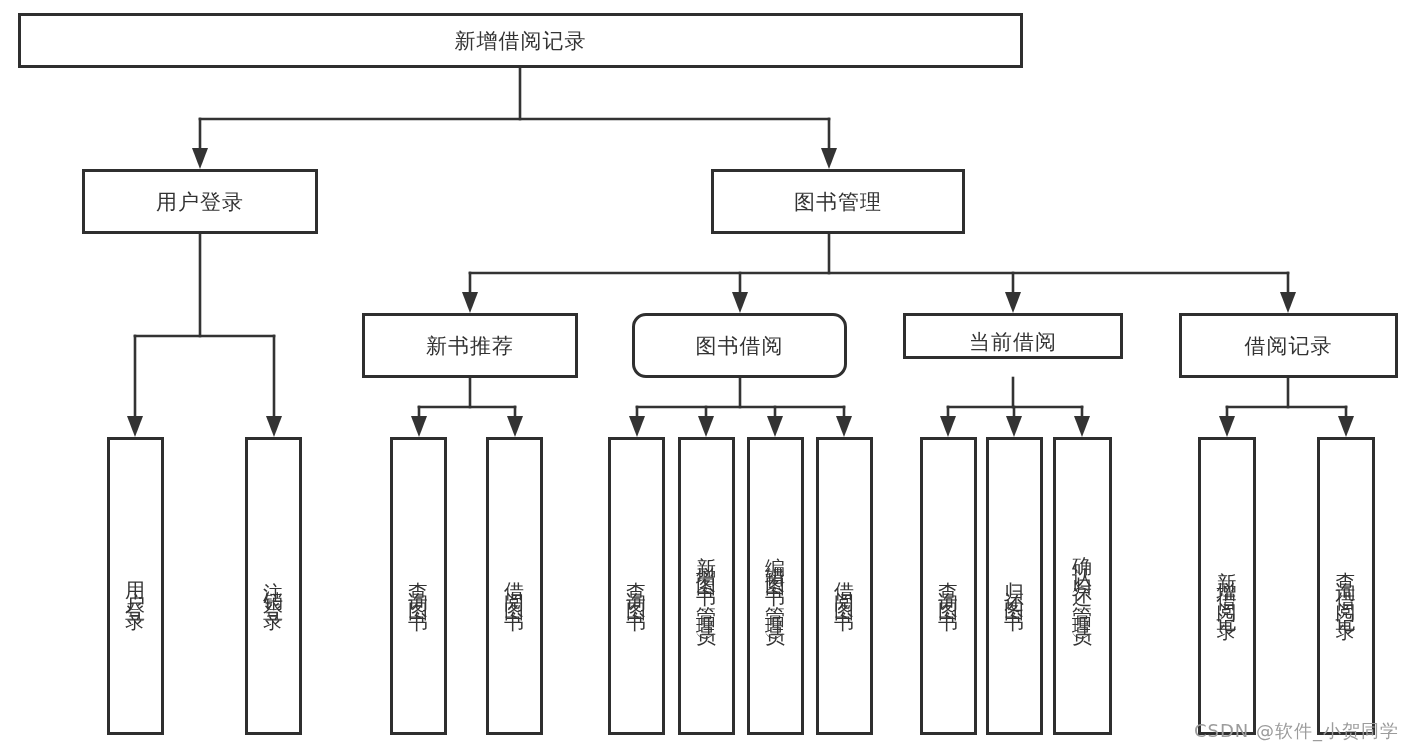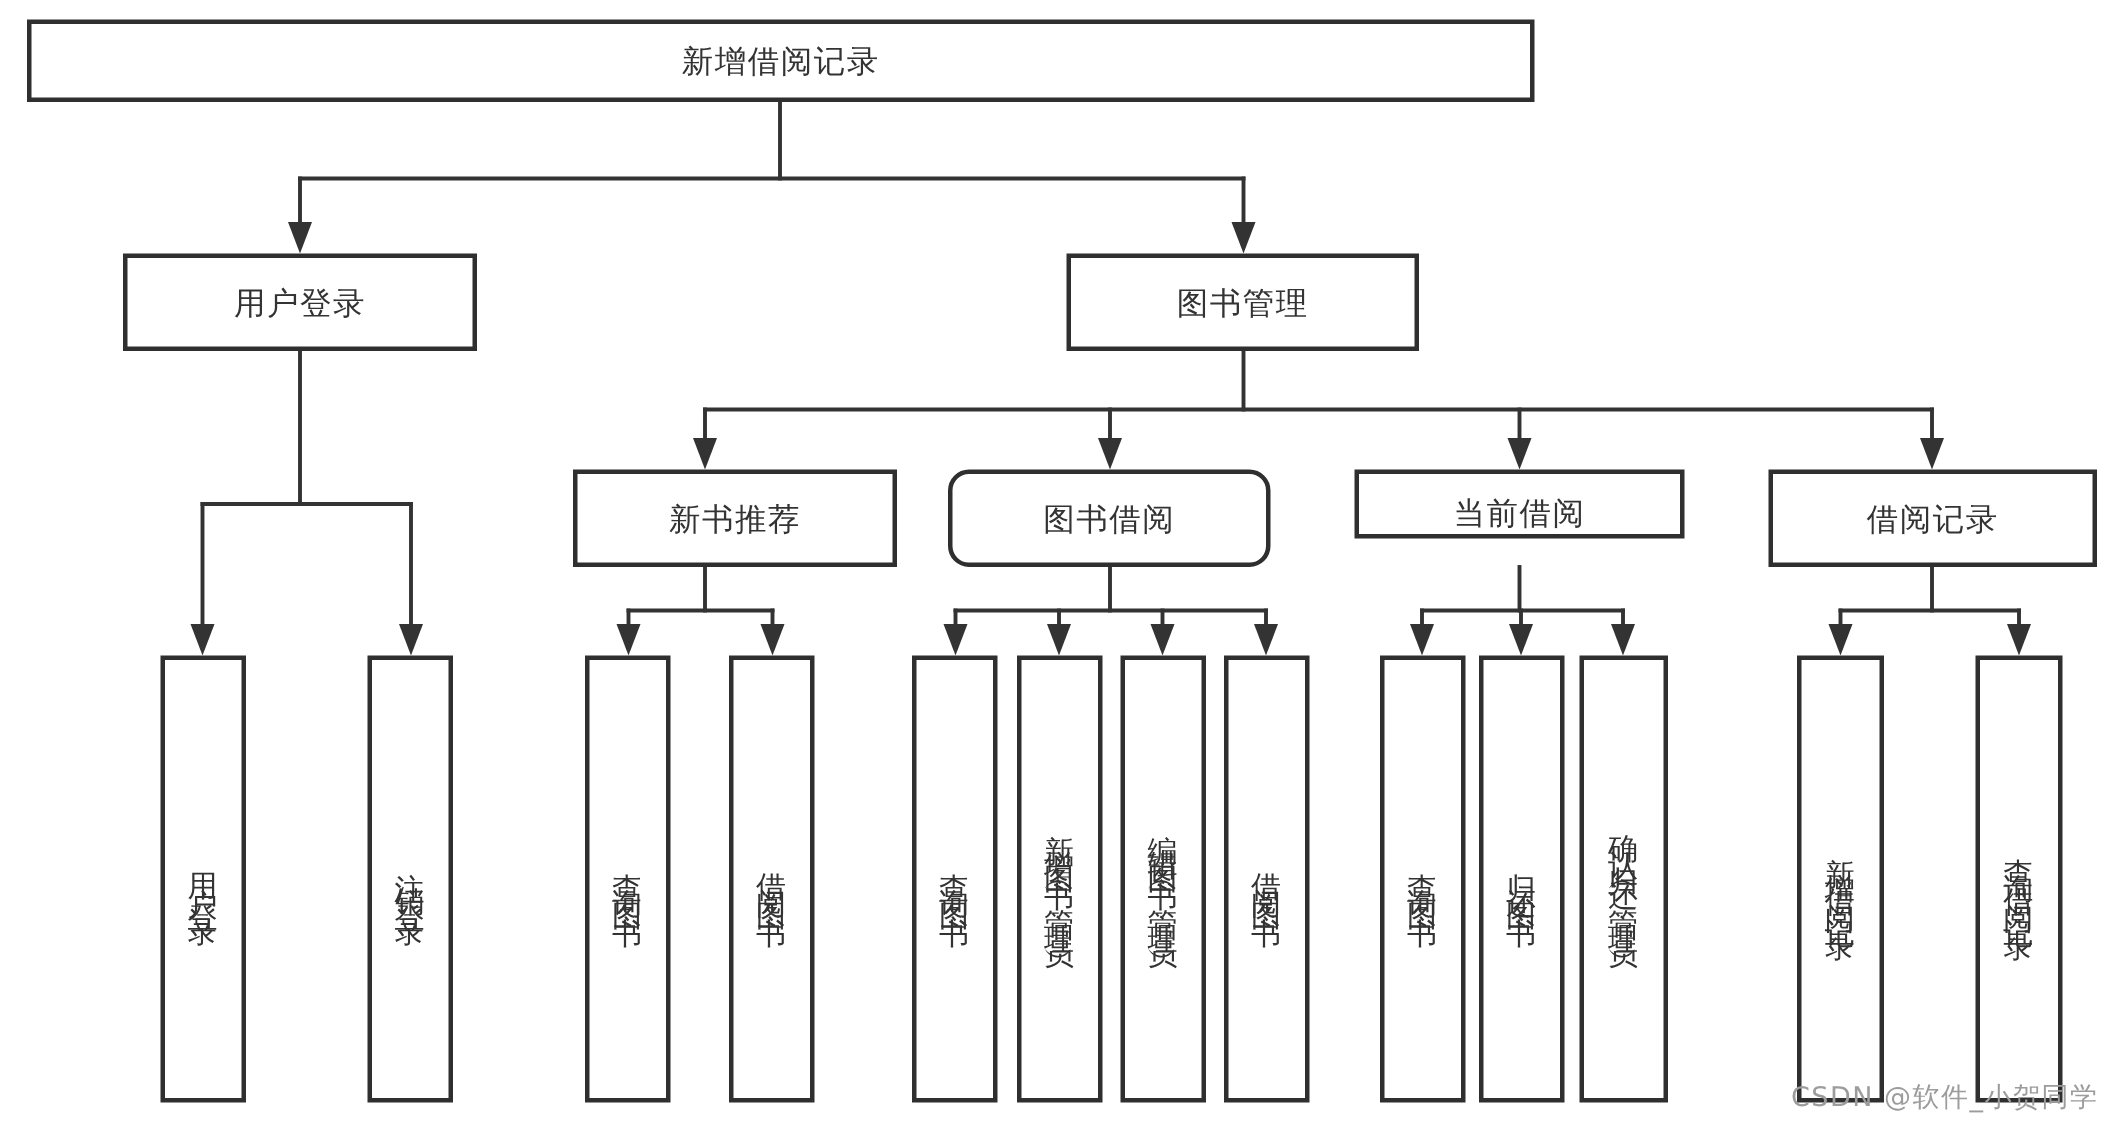--- a/index.html
+++ b/index.html
@@ -105,25 +105,25 @@
       <polygon points="1338,416 1354,416 1346,437" fill="#333333"></polygon>
     </svg>
 
   <div class="box h-box" style="left:18px; top:13px; width:1005px; height:55px;">
     <span>新增借阅记录</span>
   </div>
 
   <div class="box h-box" style="left:82px; top:169px; width:236px; height:65px;">
     <span>用户登录</span>
   </div>
-  <div class="box h-box" style="left:711px; top:169px; width:235px; height:65px;">
+  <div class="box h-box" style="left:711px; top:169px; width:254px; height:65px;">
     <span>图书管理</span>
   </div>
 
-  <div class="box h-box" style="left:362px; top:313px; width:216px; height:65px;margin-left:20px;">
+  <div class="box h-box" style="left:362px; top:313px; width:216px; height:65px;">
     <span>新书推荐</span>
   </div>
   <div class="box h-box" style="left:632px; top:313px; width:215px; height:65px;border-radius:14px;">
     <span>图书借阅</span>
   </div>
   <div class="box h-box" style="left:903px; top:313px; width:220px; height:46px;align-items:flex-end;">
     <span>当前借阅</span>
   </div>
   <div class="box h-box" style="left:1179px; top:313px; width:219px; height:65px;align-items:center;">
     <span>借阅记录</span>

